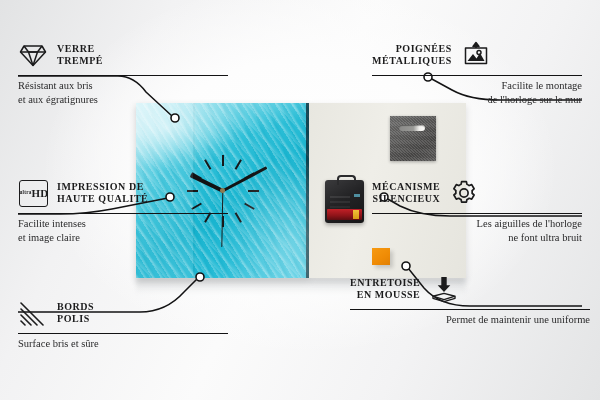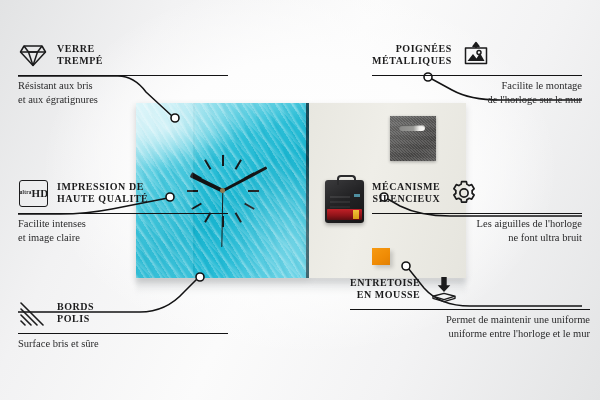--- a/index.html
+++ b/index.html
@@ -419,17 +419,16 @@
         <svg viewBox="0 0 28 28" width="28" height="28" fill="none" stroke="currentColor" stroke-width="1.4" stroke-linejoin="round">
           <path d="M11.3 2 h5.4 v8.2 h3.6 L14 17 L7.7 10.2 h3.6 Z" fill="currentColor" stroke="none"></path>
           <path d="M14 18.4 L25 21.2 L14 24.6 L3 21.2 Z"></path>
           <path d="M3 21.2 v2.1 L14 26.7 L25 23.3 v-2.1"></path>
         </svg>
       </span>
     </div>
     <div class="cal-rule"></div>
     <div class="cal-sub">
       <span>Permet de maintenir une uniforme</span><br>
-      <span>uniforme entre l'horloge et le mur</span>
     </div>
   </div>
 
 </div>
 
 </body></html>

